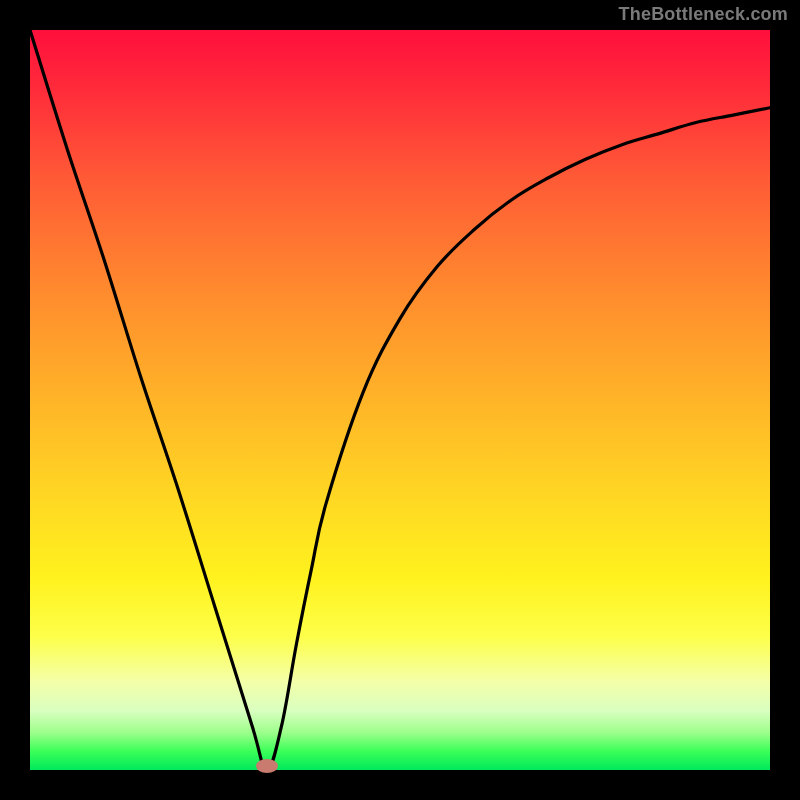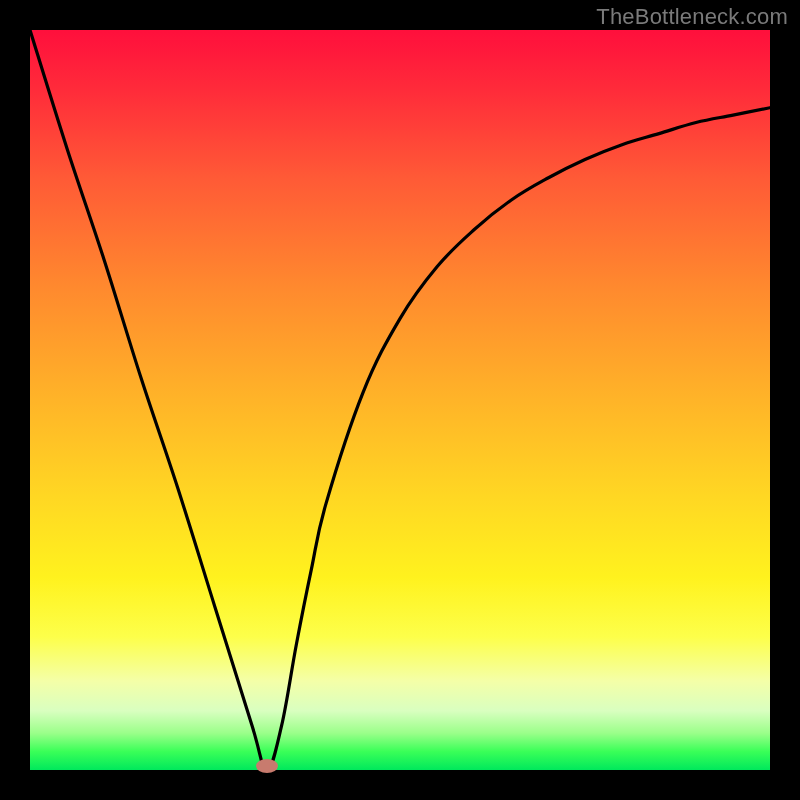--- a/index.html
+++ b/index.html
@@ -39,22 +39,22 @@
       #9bff8a 95%,
       #3aff58 97.5%,
       #00e85c 100%
     );
   }
   .watermark {
     position: absolute;
     top: 4px;
     right: 12px;
     color: #7a7a7a;
-    font-size: 22px;
-    font-weight: 400;
+    font-size: 18px;
+    font-weight: 700;
     letter-spacing: 0.2px;
     user-select: none;
   }
   svg.curve {
     position: absolute;
     left: 0;
     top: 0;
     width: 740px;
     height: 740px;
   }

